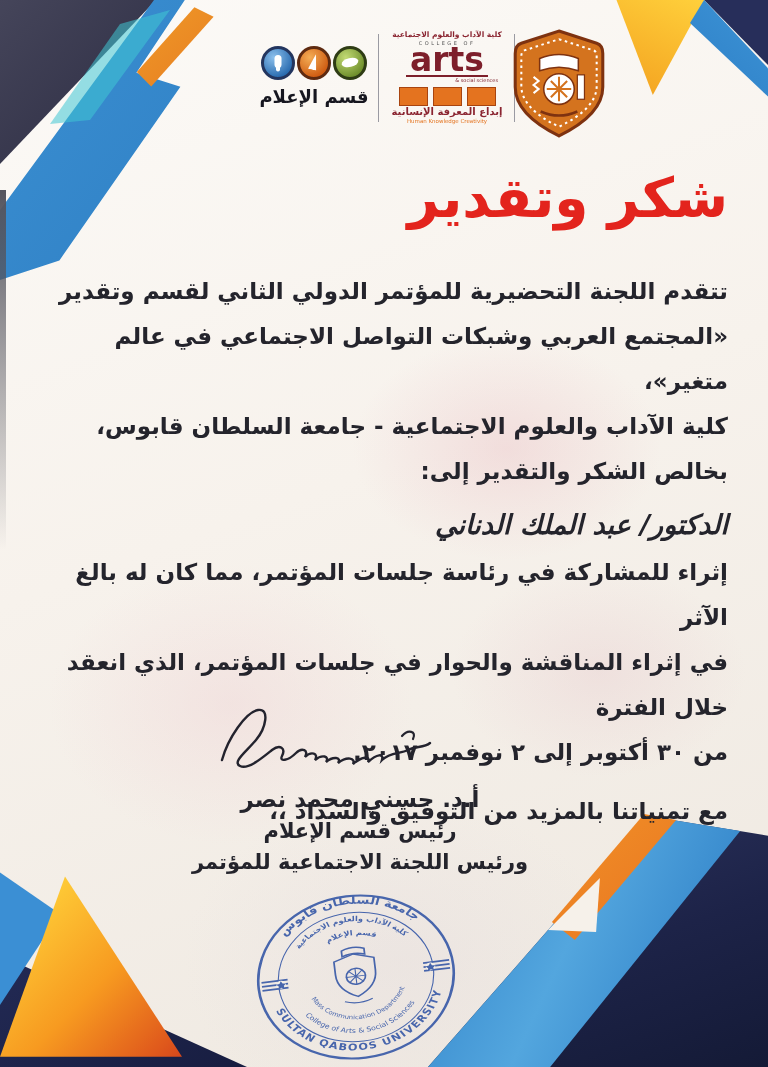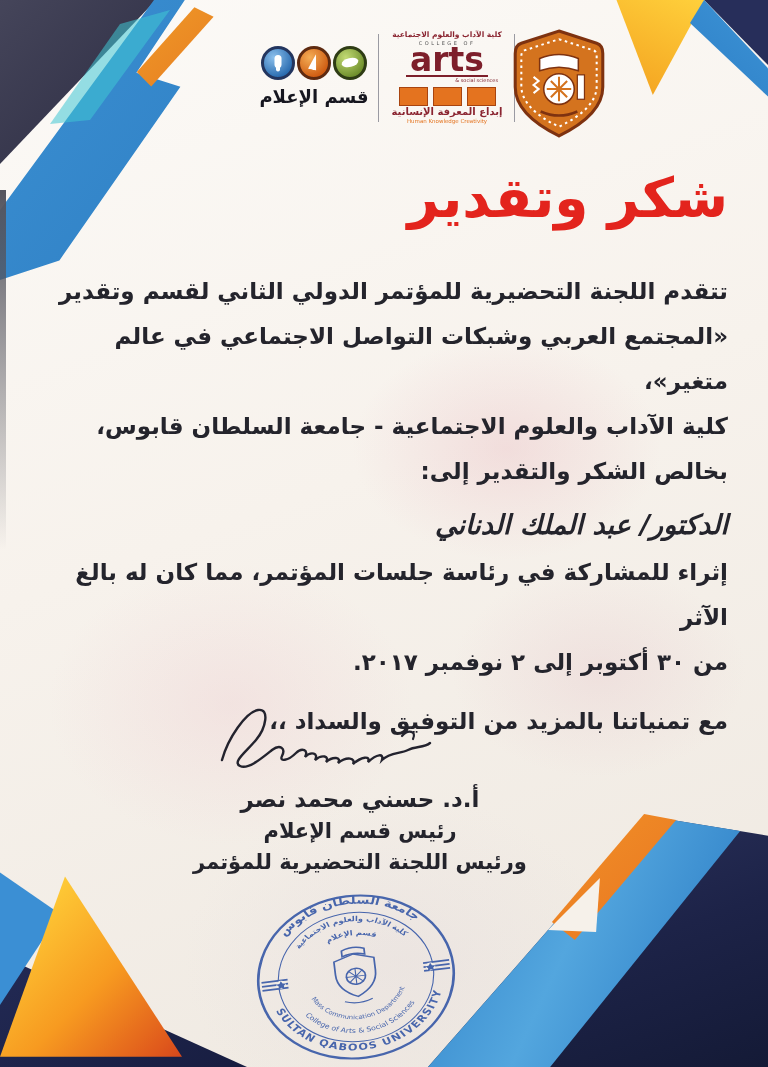--- a/index.html
+++ b/index.html
@@ -148,35 +148,36 @@
   </div>
 
   <div class="abs content">
     <div class="ar cert-title">شكر وتقدير</div>
     <div class="ar line">تتقدم اللجنة التحضيرية للمؤتمر الدولي الثاني لقسم وتقدير</div>
     <div class="ar line">«المجتمع العربي وشبكات التواصل الاجتماعي في عالم متغير»،</div>
     <div class="ar line">كلية الآداب والعلوم الاجتماعية - جامعة السلطان قابوس،</div>
     <div class="ar line">بخالص الشكر والتقدير إلى:</div>
     <div class="ar recipient">الدكتور/ عبد الملك الدناني</div>
     <div class="ar line">إثراء للمشاركة في رئاسة جلسات المؤتمر، مما كان له بالغ الآثر</div>
+    <div class="ar line">في إثراء المناقشة والحوار في جلسات المؤتمر، الذي انعقد خلال الفترة</div>
     <div class="ar line">من ٣٠ أكتوبر إلى ٢ نوفمبر ٢٠١٧.</div>
     <div class="ar closing">مع تمنياتنا بالمزيد من التوفيق والسداد ،،</div>
   </div>
 
   <div class="abs signature">
     <svg width="250" height="84" viewBox="0 0 250 84">
       <path d="M10,62 C16,40 34,14 46,12 C58,10 54,30 44,42 C34,54 20,64 28,68 C36,72 50,60 60,52 C68,46 74,50 70,58 C67,64 76,63 84,55 C90,49 97,52 93,59 C99,53 107,55 103,62 C110,56 118,58 114,64 C121,58 130,59 126,65 C135,58 144,60 141,66 C149,59 159,57 156,64 C165,56 172,55 170,62 C178,54 188,56 196,52 C204,48 212,50 218,45" fill="none" stroke="#23232e" stroke-width="2.4" stroke-linecap="round"></path>
       <path d="M190,38 c6,-7 15,-5 11,3" fill="none" stroke="#23232e" stroke-width="2.2" stroke-linecap="round"></path>
     </svg>
   </div>
 
   <div class="abs signatory">
     <div class="ar sig-name">أ.د. حسني محمد نصر</div>
     <div class="ar sig-title">رئيس قسم الإعلام</div>
-    <div class="ar sig-title">ورئيس اللجنة التحضيرية للمؤتمر</div>
+    <div class="ar sig-title">ورئيس اللجنة الاجتماعية للمؤتمر</div>
   </div>
 
   <div class="abs stamp">
     <svg viewBox="0 0 240 240" preserveAspectRatio="none">
       <defs>
         <path id="arc-t1" d="M 19 120 A 101 101 0 0 1 221 120"></path>
         <path id="arc-b1" d="M 19 120 A 101 101 0 0 0 221 120"></path>
         <path id="arc-t2" d="M 43 120 A 77 77 0 0 1 197 120"></path>
         <path id="arc-b2" d="M 43 120 A 77 77 0 0 0 197 120"></path>
         <path id="arc-t3" d="M 62 120 A 58 58 0 0 1 178 120"></path>

